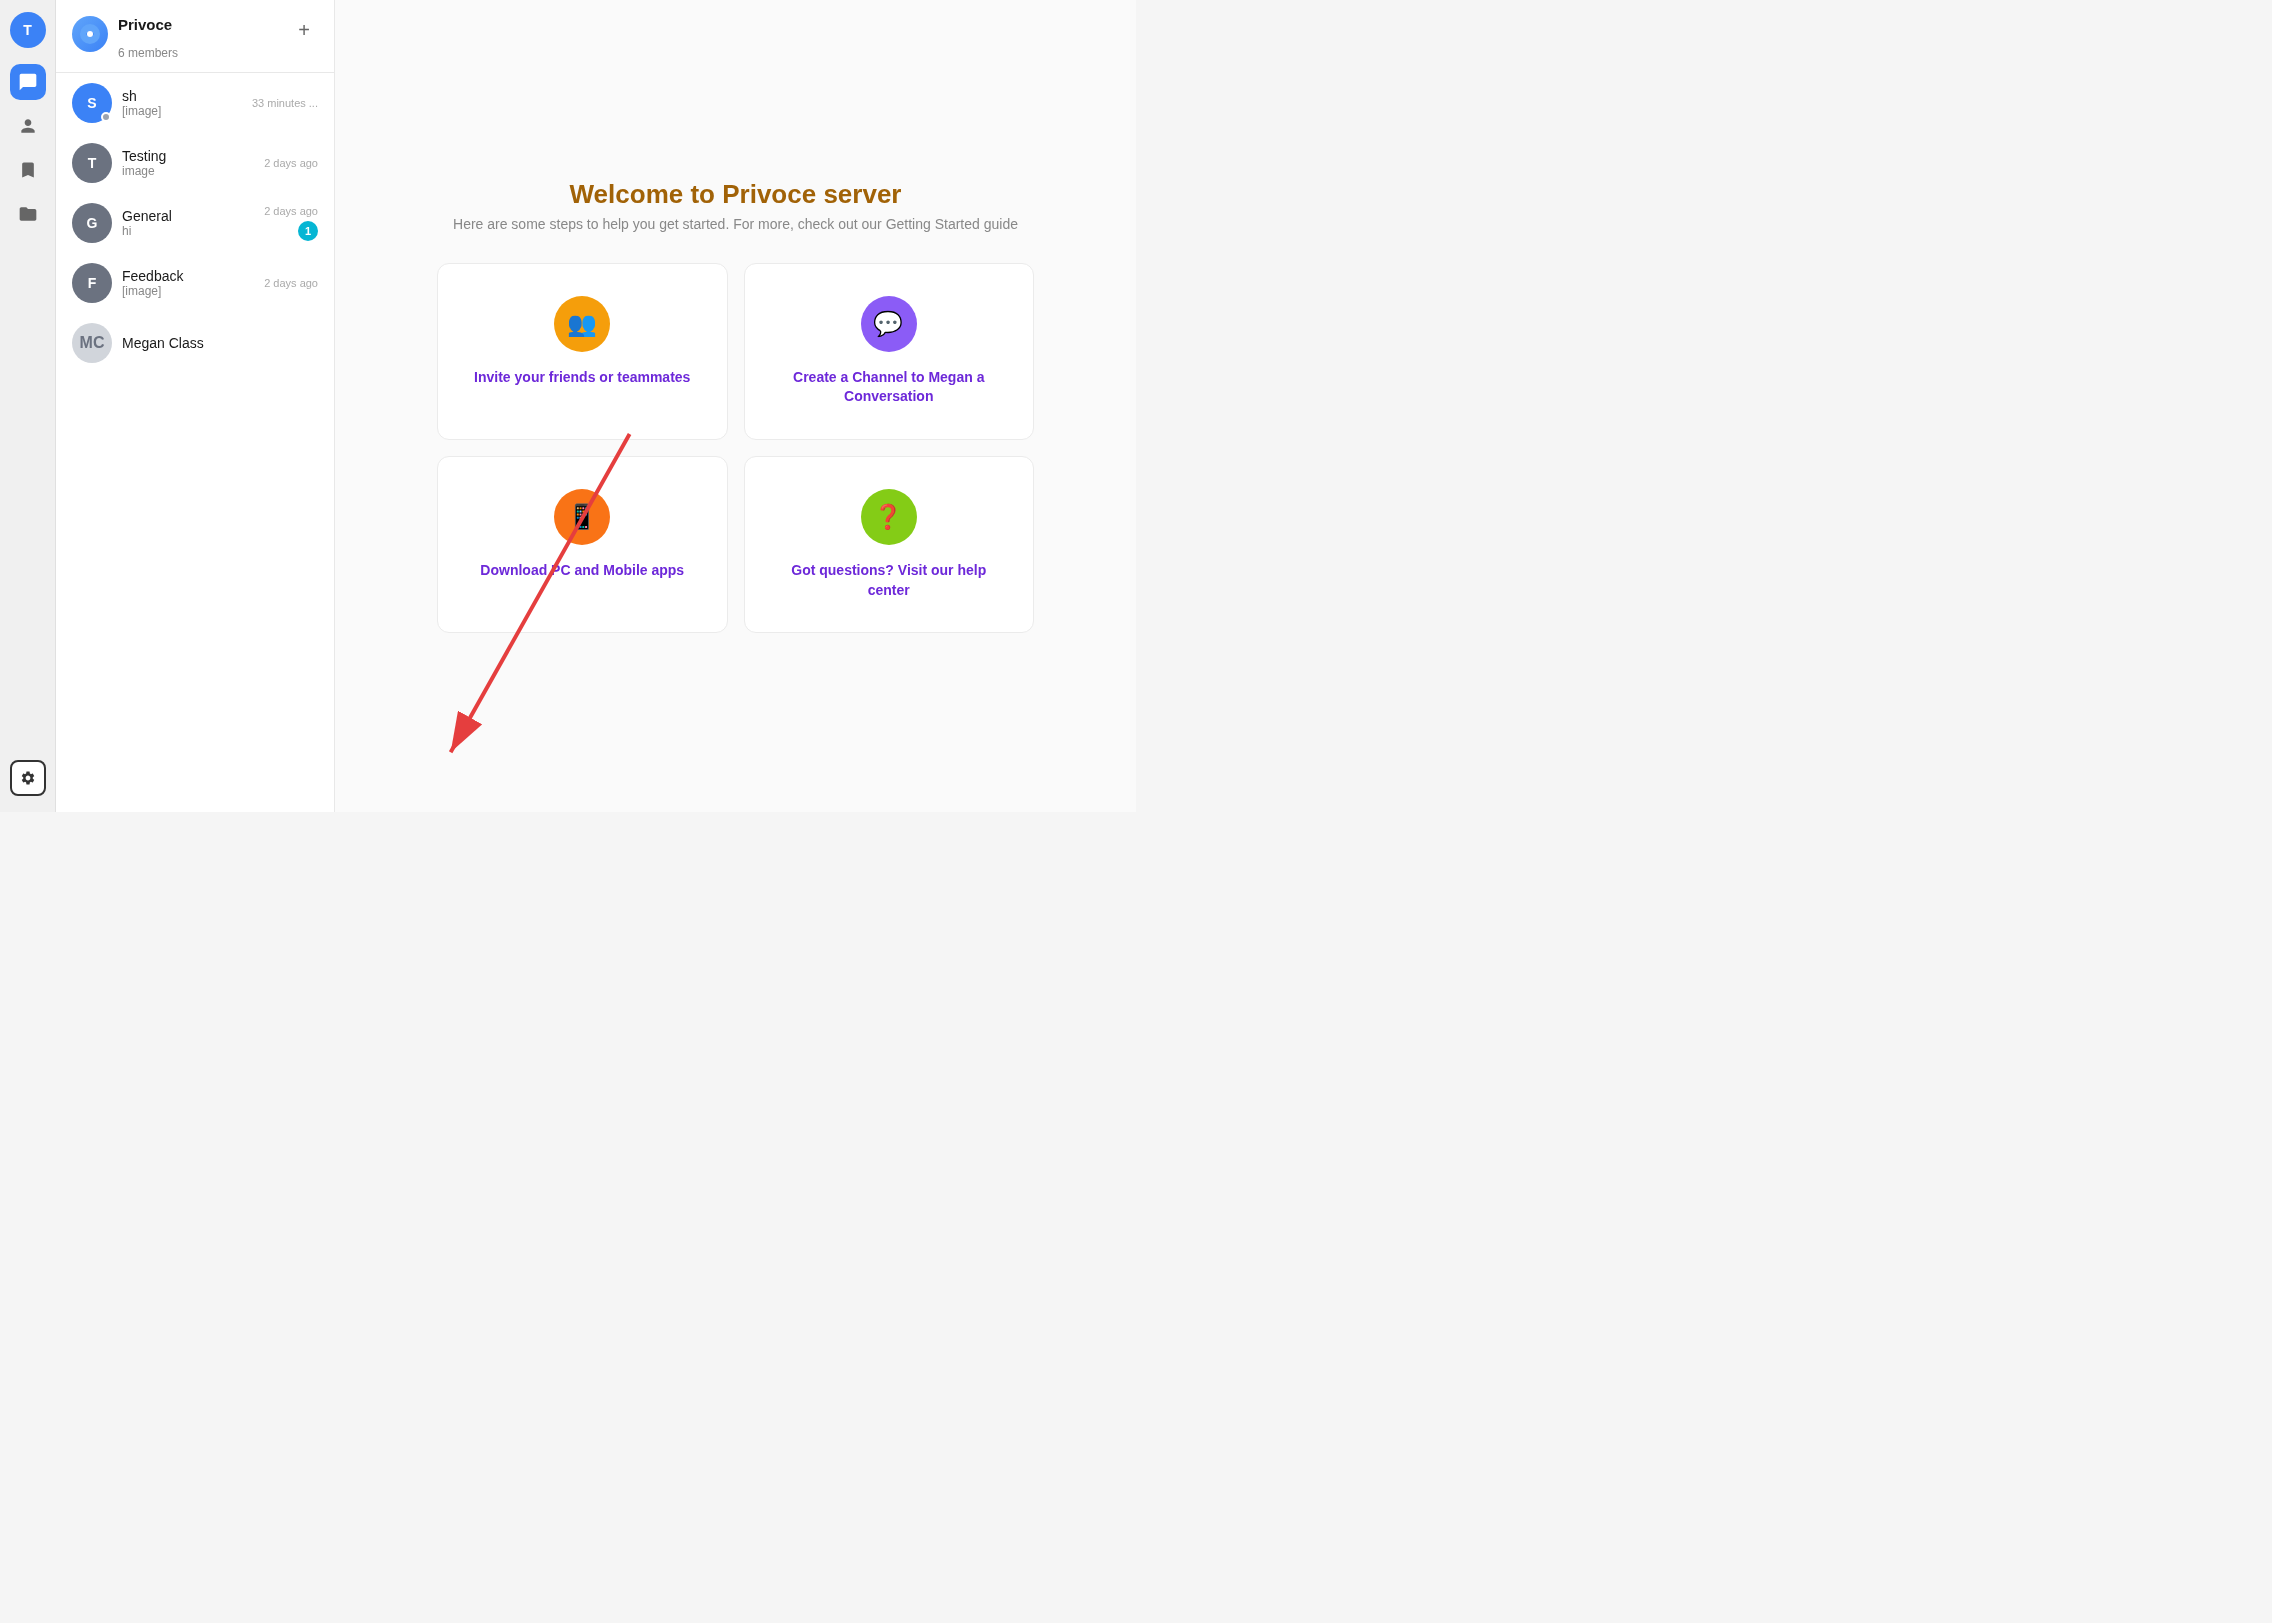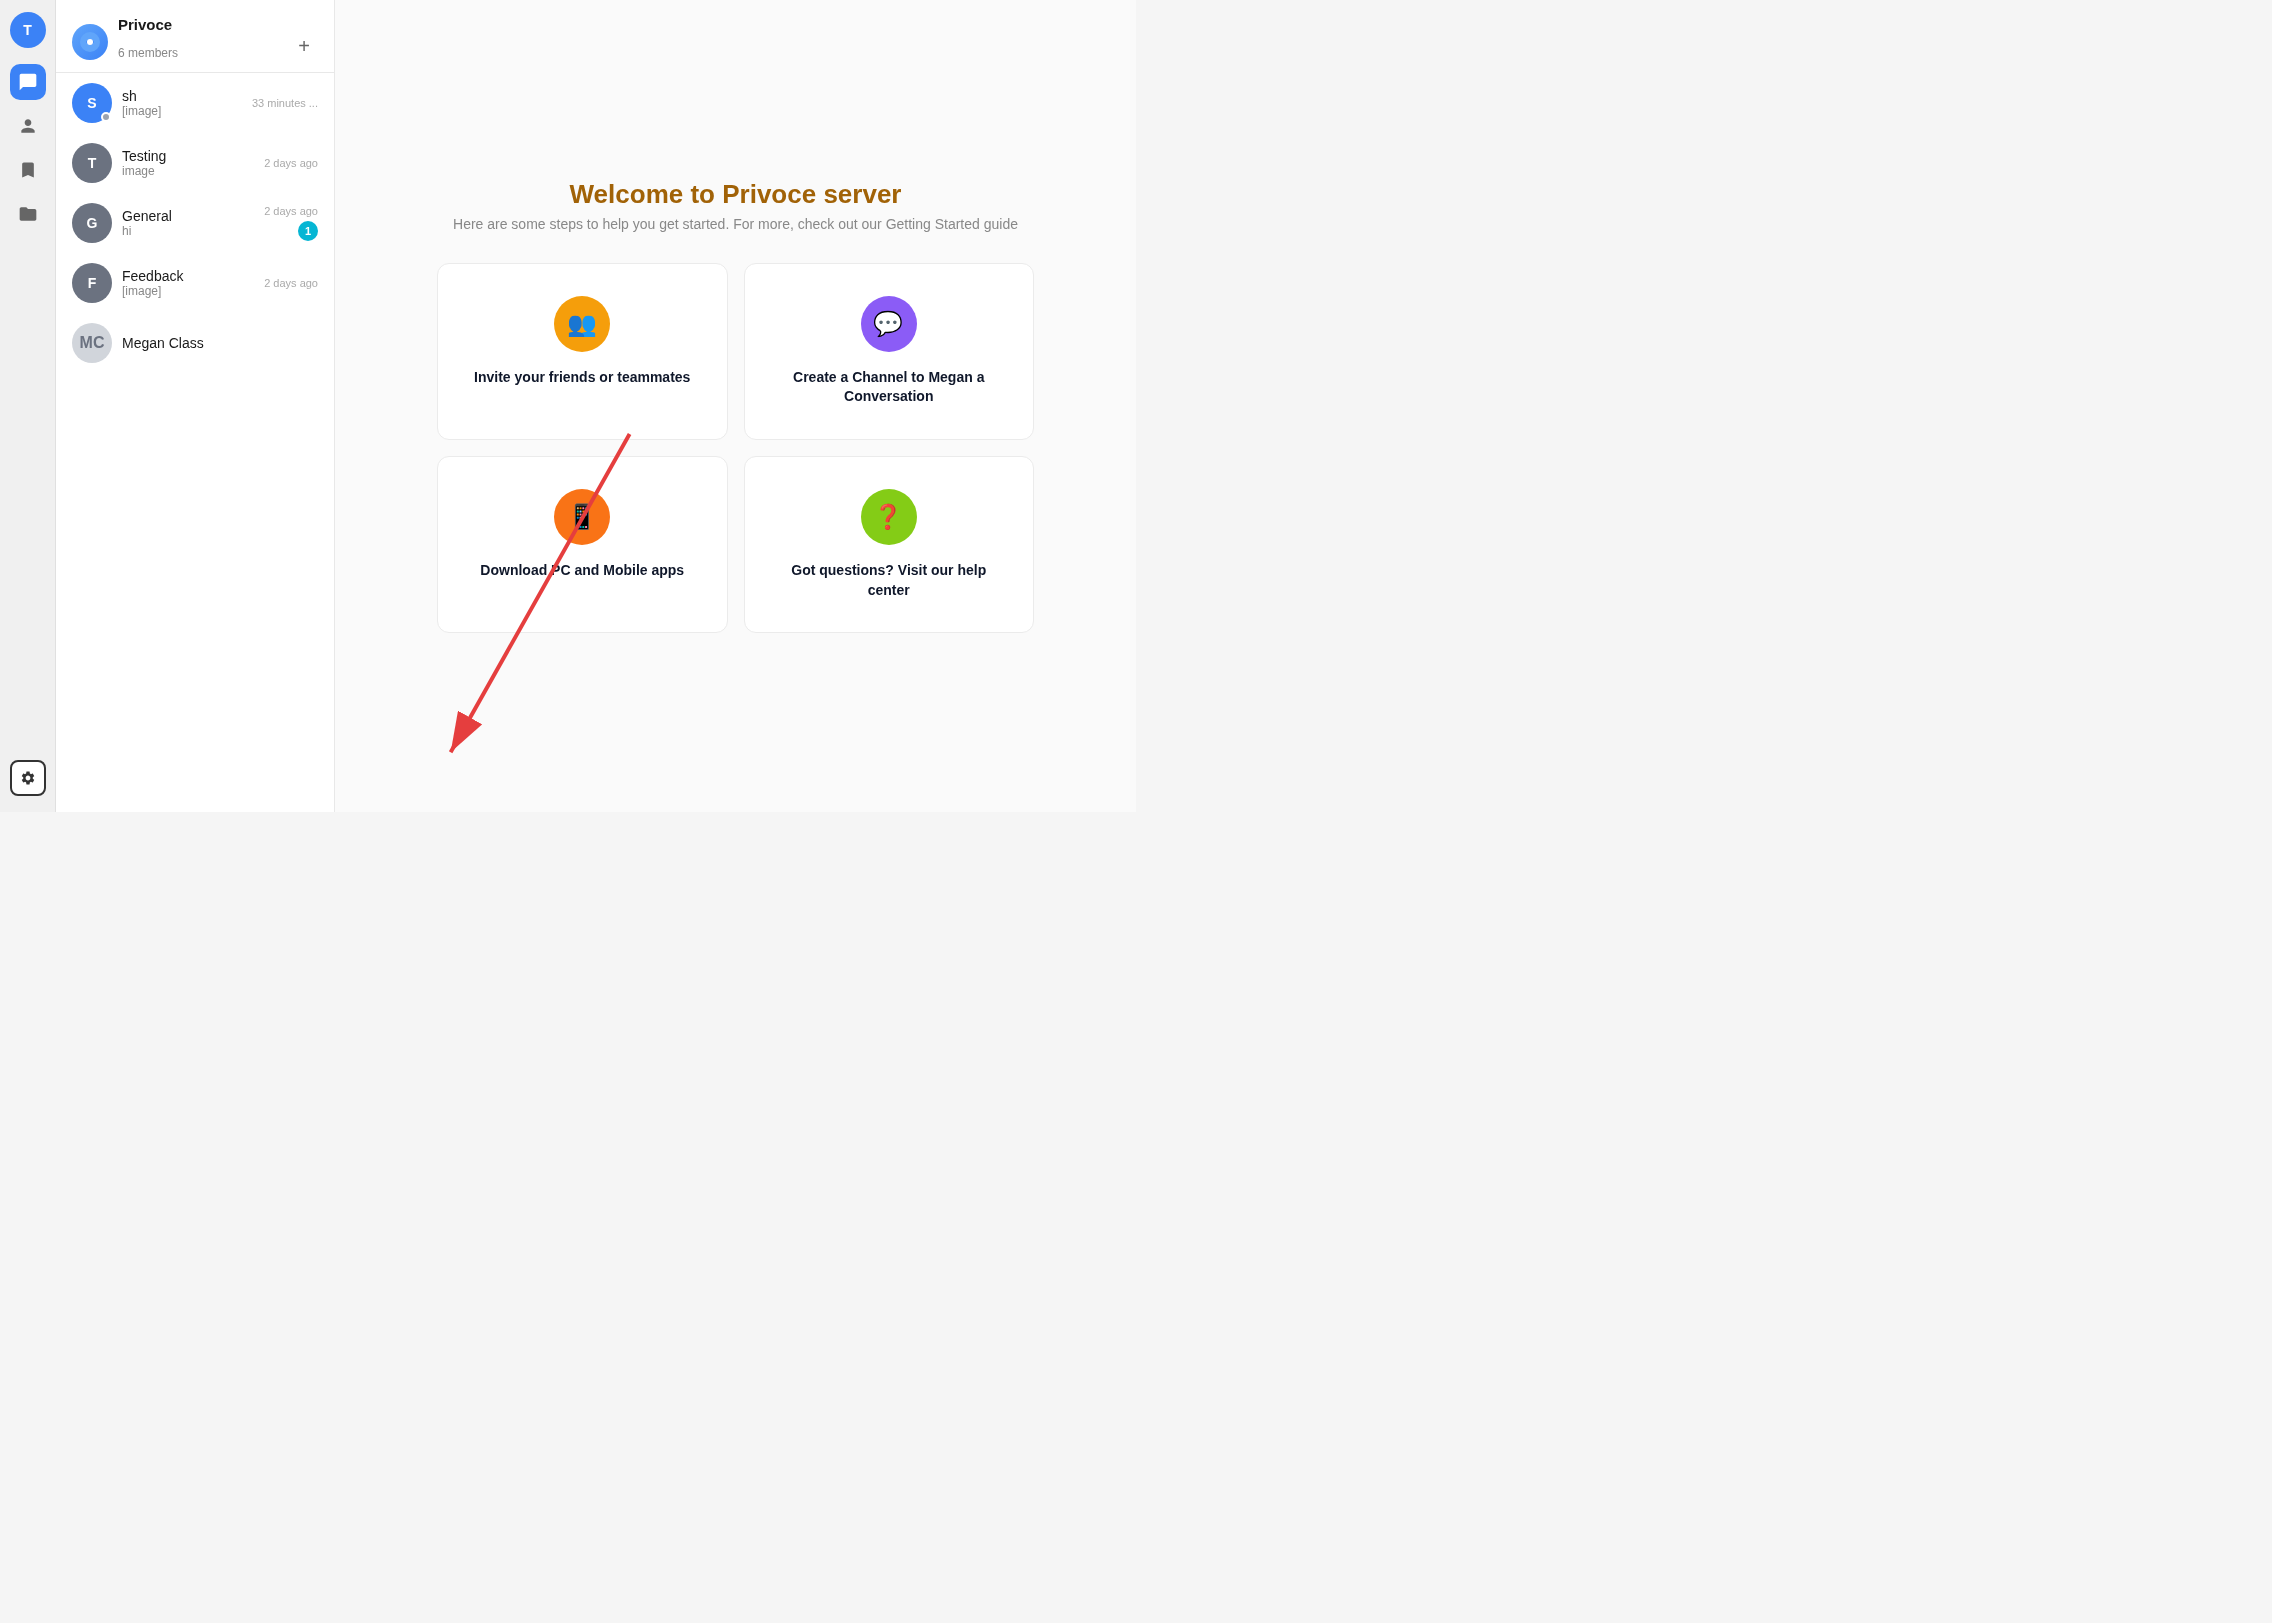--- a/index.html
+++ b/index.html
@@ -76,21 +76,21 @@
     .sidebar {
       width: 279px;
       background: white;
       border-right: 1px solid #e8e8e8;
       display: flex;
       flex-direction: column;
       flex-shrink: 0;
     }
     .sidebar-header {
       display: flex;
-      align-items: flex-end;
+      align-items: flex-start;
       padding: 16px 16px 12px;
       border-bottom: 1px solid #e8e8e8;
       gap: 10px;
     }
     .server-logo {
       width: 36px;
       height: 36px;
       border-radius: 50%;
       overflow: hidden;
       flex-shrink: 0;
@@ -265,21 +265,21 @@
       justify-content: center;
       font-size: 24px;
     }
     .icon-yellow { background: #f59e0b; }
     .icon-purple { background: #8b5cf6; }
     .icon-orange { background: #f97316; }
     .icon-green { background: #84cc16; }
     .action-label {
       font-size: 14px;
       font-weight: 600;
-      color: #0f172a;
+      color: #6d28d9;
       text-align: center;
       line-height: 1.4;
     }
 
     
     .arrow-overlay {
       position: absolute;
       bottom: 0;
       left: 0;
       pointer-events: none;

